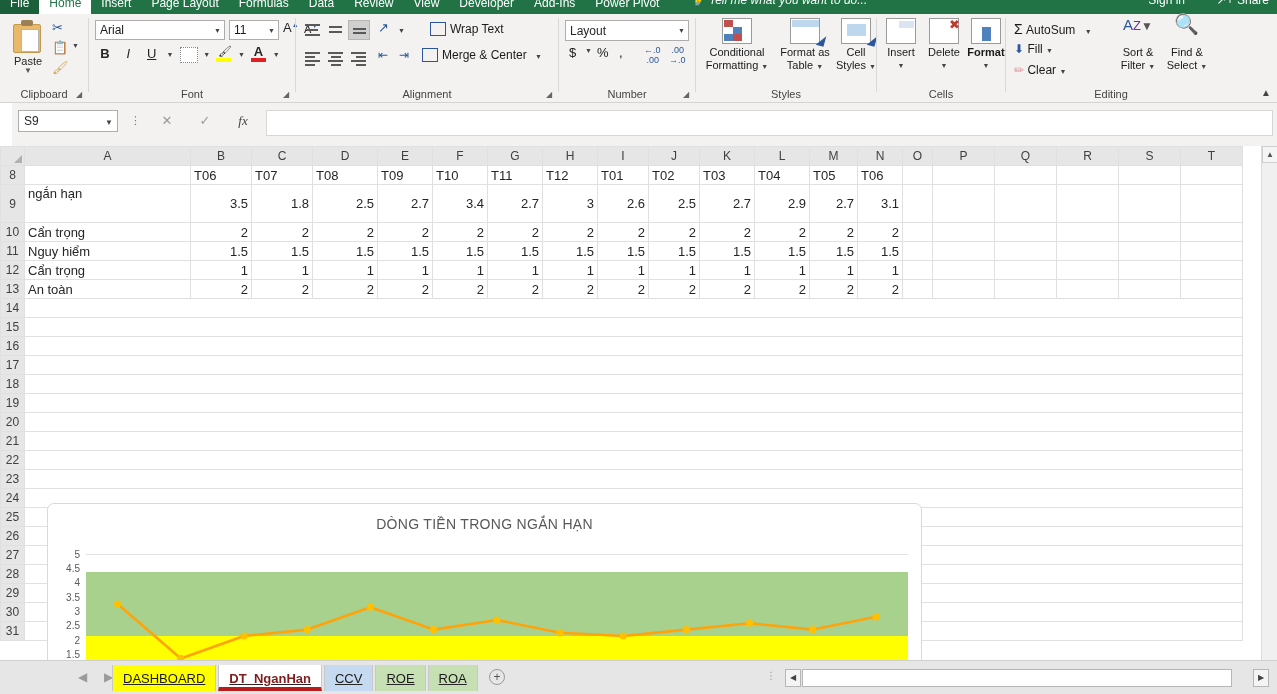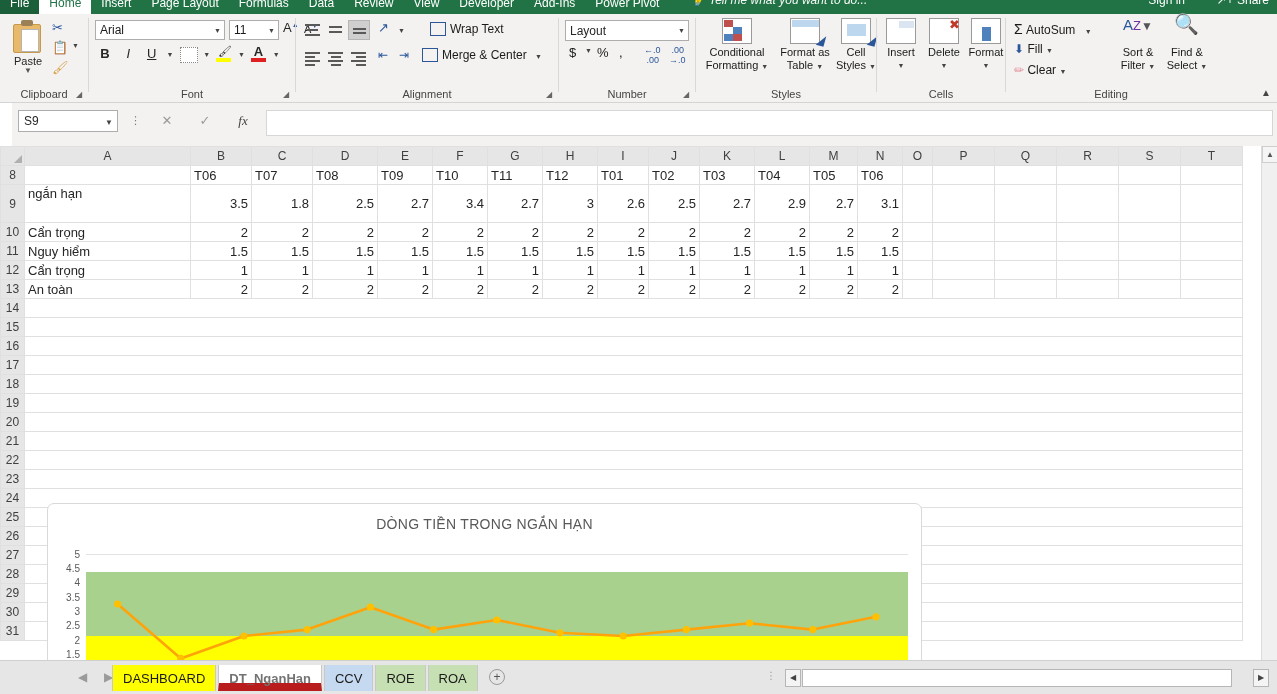--- a/index.html
+++ b/index.html
@@ -156,24 +156,24 @@
   .ylabels{ position:absolute; left:0; top:46px; width:34px; height:166px; }
   .ylab{ position:absolute; right:2px; font-size:10px; color:#595959; line-height:9px; text-align:right;}
   .gridline{ position:absolute; left:38px; width:822px; height:1px; background:#e3e3e3;}
   .band{ position:absolute; left:0; width:100%;}
   .band.green{ background:#A9D18E;}
   .band.yellow{ background:#FFFF00;}
 
   
   .sheetbar{ position:absolute; top:660px; left:0; width:1277px; height:34px; background:#e6e6e6; border-top:1px solid #d0d0d0;}
   .navarr{ position:absolute; top:9px; font-size:12px; color:#9a9a9a; cursor:pointer;}
-  .stabs{ position:absolute; left:102px; top:4px; display:flex; align-items:stretch; height:26px;}
+  .stabs{ position:absolute; left:102px; top:4px; display:flex; align-items:stretch; height:26px;text-decoration:underline;}
   .stab{ padding:4px 10px 0; font-size:13px; color:#1a1a1a; border-left:1px solid #c8c8c8;
          border-right:1px solid #c8c8c8; margin-right:2px; cursor:pointer; line-height:20px; white-space:nowrap;}
-  .stab.active{ background:#fff; color:#737373; font-weight:bold; border-bottom:8px solid #b91c1c;}
+  .stab.active{ background:#fff; color:#7f1d1d; font-weight:bold; border-bottom:4px solid #b91c1c;}
   .addsheet{ position:absolute; left:357px; top:8px; width:16px; height:16px; border:1px solid #9a9a9a;
              border-radius:50%; text-align:center; line-height:14px; font-size:12px; color:#555; cursor:pointer;}
   .sbdots{ position:absolute; left:766px; top:11px; font-size:10px; color:#9a9a9a; line-height:8px;}
   .hscroll{ position:absolute; left:785px; top:668px; width:484px; height:18px;}
   .hsarr{ position:absolute; top:0; width:16px; height:18px; border:1px solid #b6b6b6; background:#f4f4f4;
           text-align:center; font-size:8px; line-height:16px; color:#444; cursor:pointer;}
   .hsthumb{ position:absolute; left:17px; top:0; width:430px; height:18px; background:#fff; border:1px solid #b6b6b6;}
 </style>
 </head>
 <body>
@@ -363,21 +363,21 @@
     </div>
     <div class="bigbtn" style="left:46px;width:42px;">
       <div class="gico">
         <div class="cellgrid" style="margin:0 auto; position:relative;">
             <span style="position:absolute;right:-2px;top:-1px;color:#c0392b;font-size:13px;">✖</span>
           </div>
       </div>
       <div>Delete</div>
       <div style="font-size:7px;color:#444;">▼</div>
     </div>
-    <div class="bigbtn" style="left:88px;width:42px;">
+    <div class="bigbtn" style="left:88px;width:42px;font-weight:bold;">
       <div class="gico">
         <div class="cellgrid" style="margin:0 auto;">
             <div class="c" style="left:10px;top:8px;width:9px;height:14px;background:#4f81bd;"></div>
           </div>
       </div>
       <div>Format</div>
       <div style="font-size:7px;color:#444;">▼</div>
     </div>
     <div class="glabel">Cells</div>
   </div>

